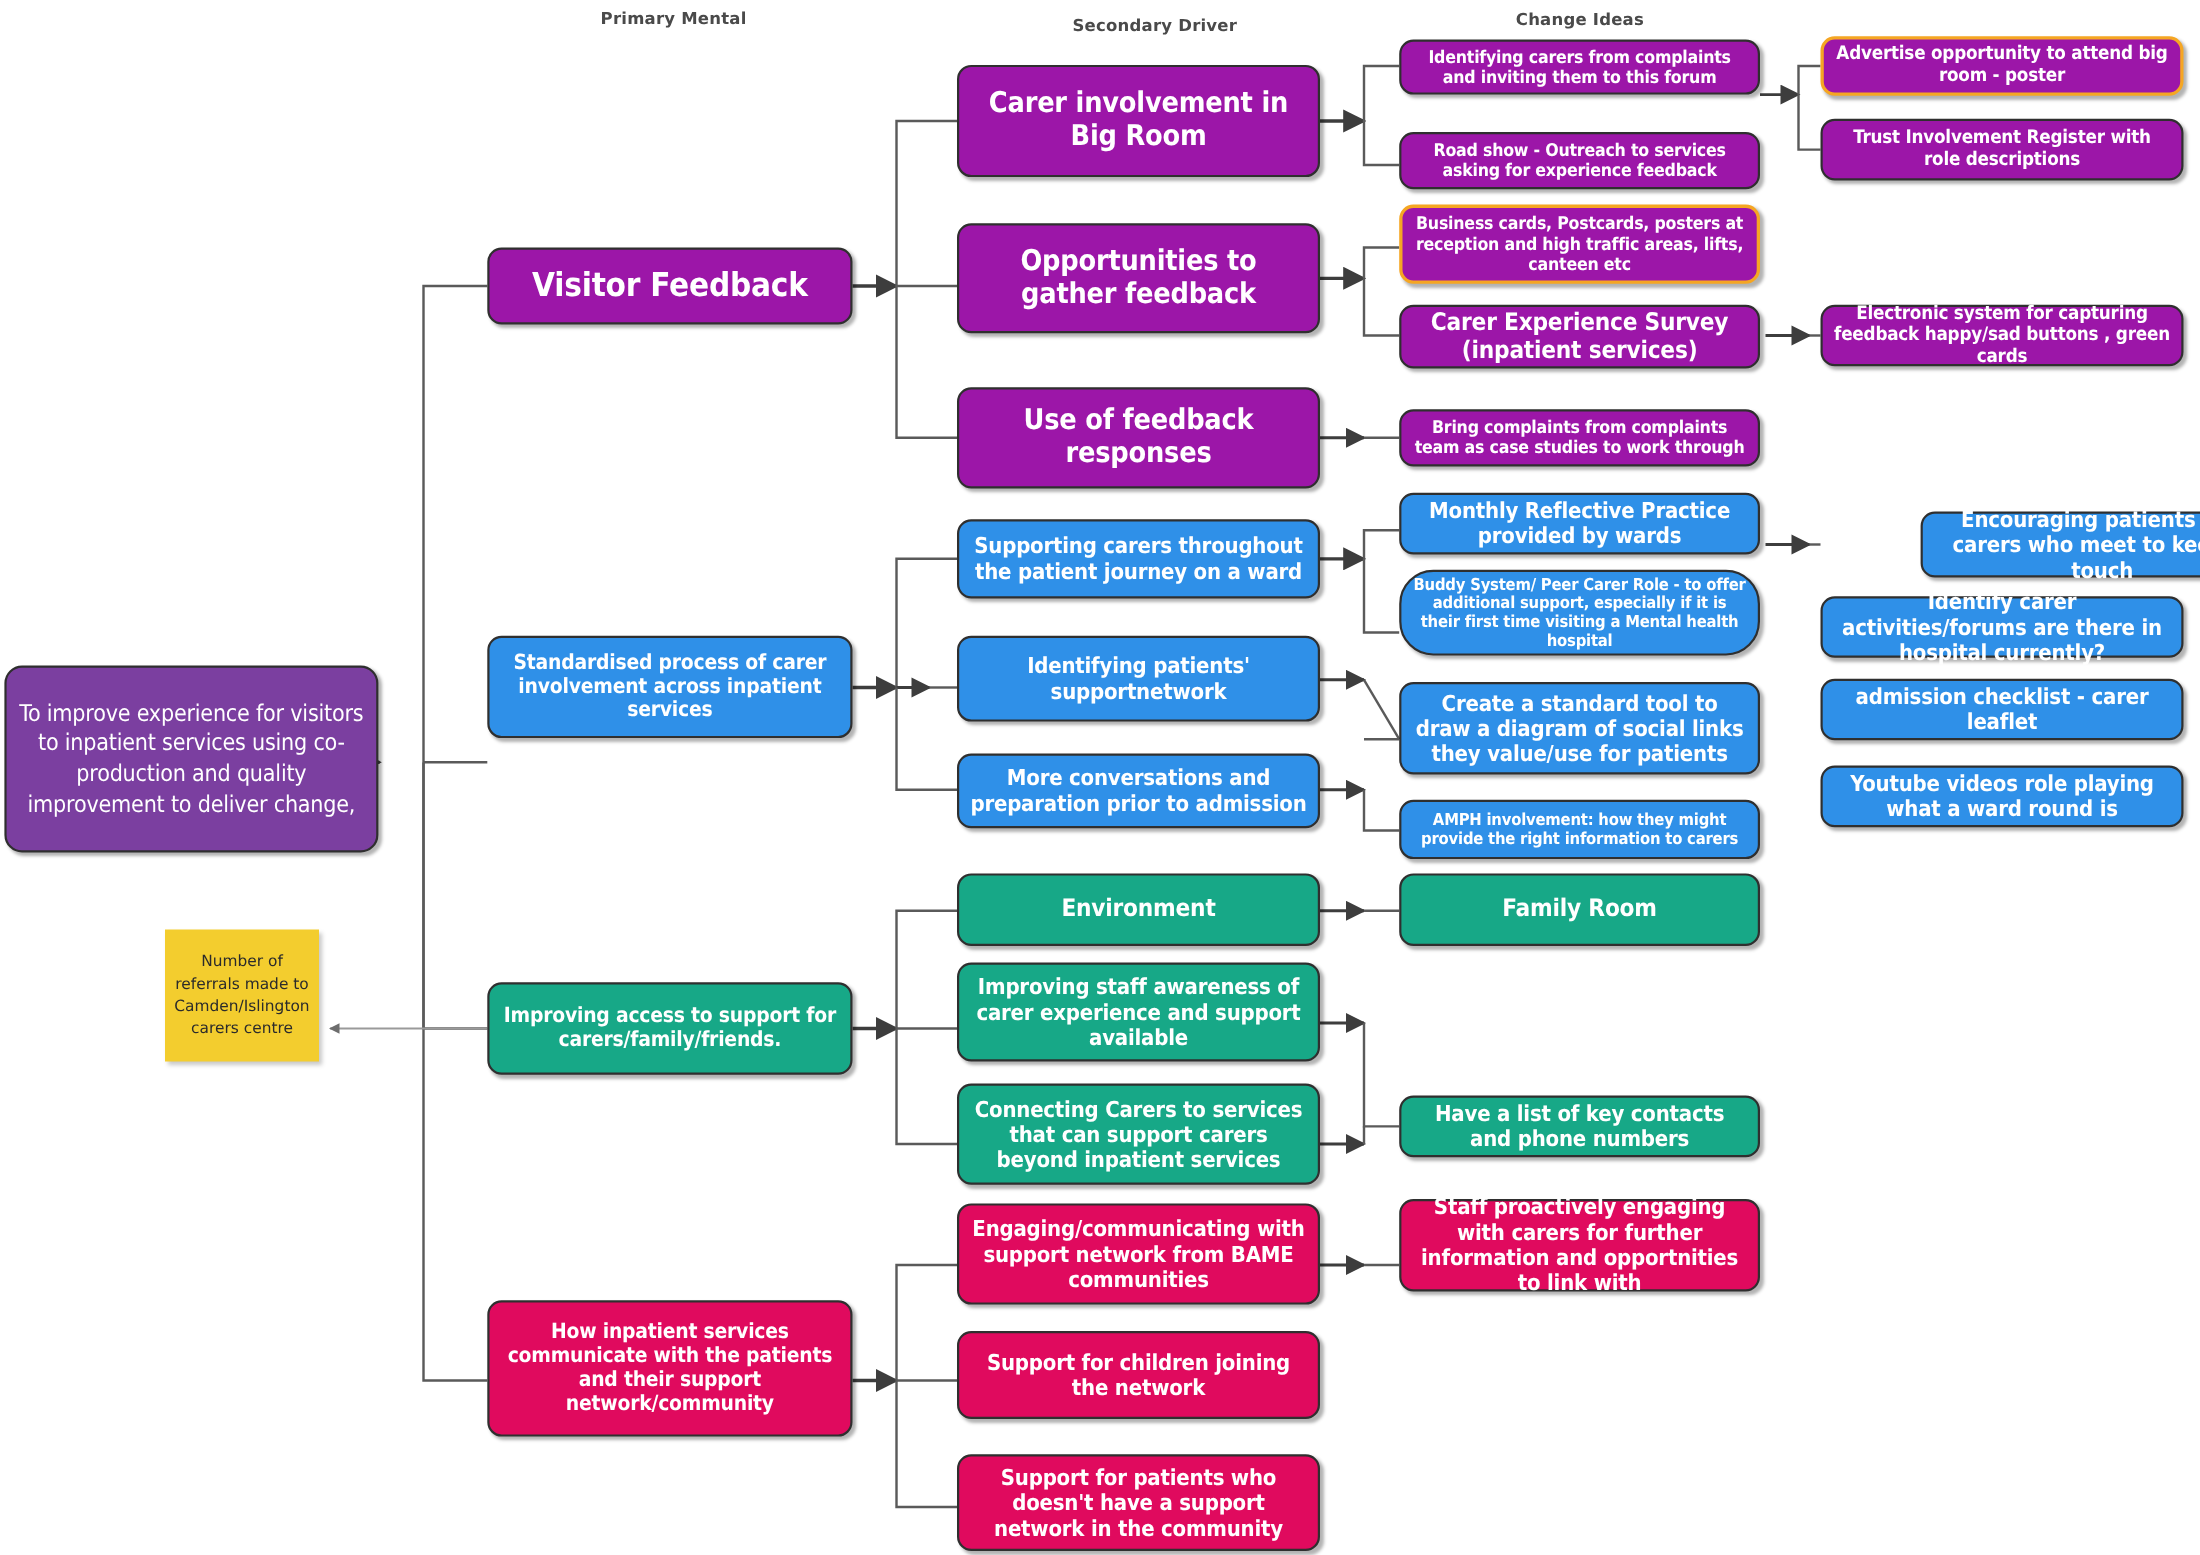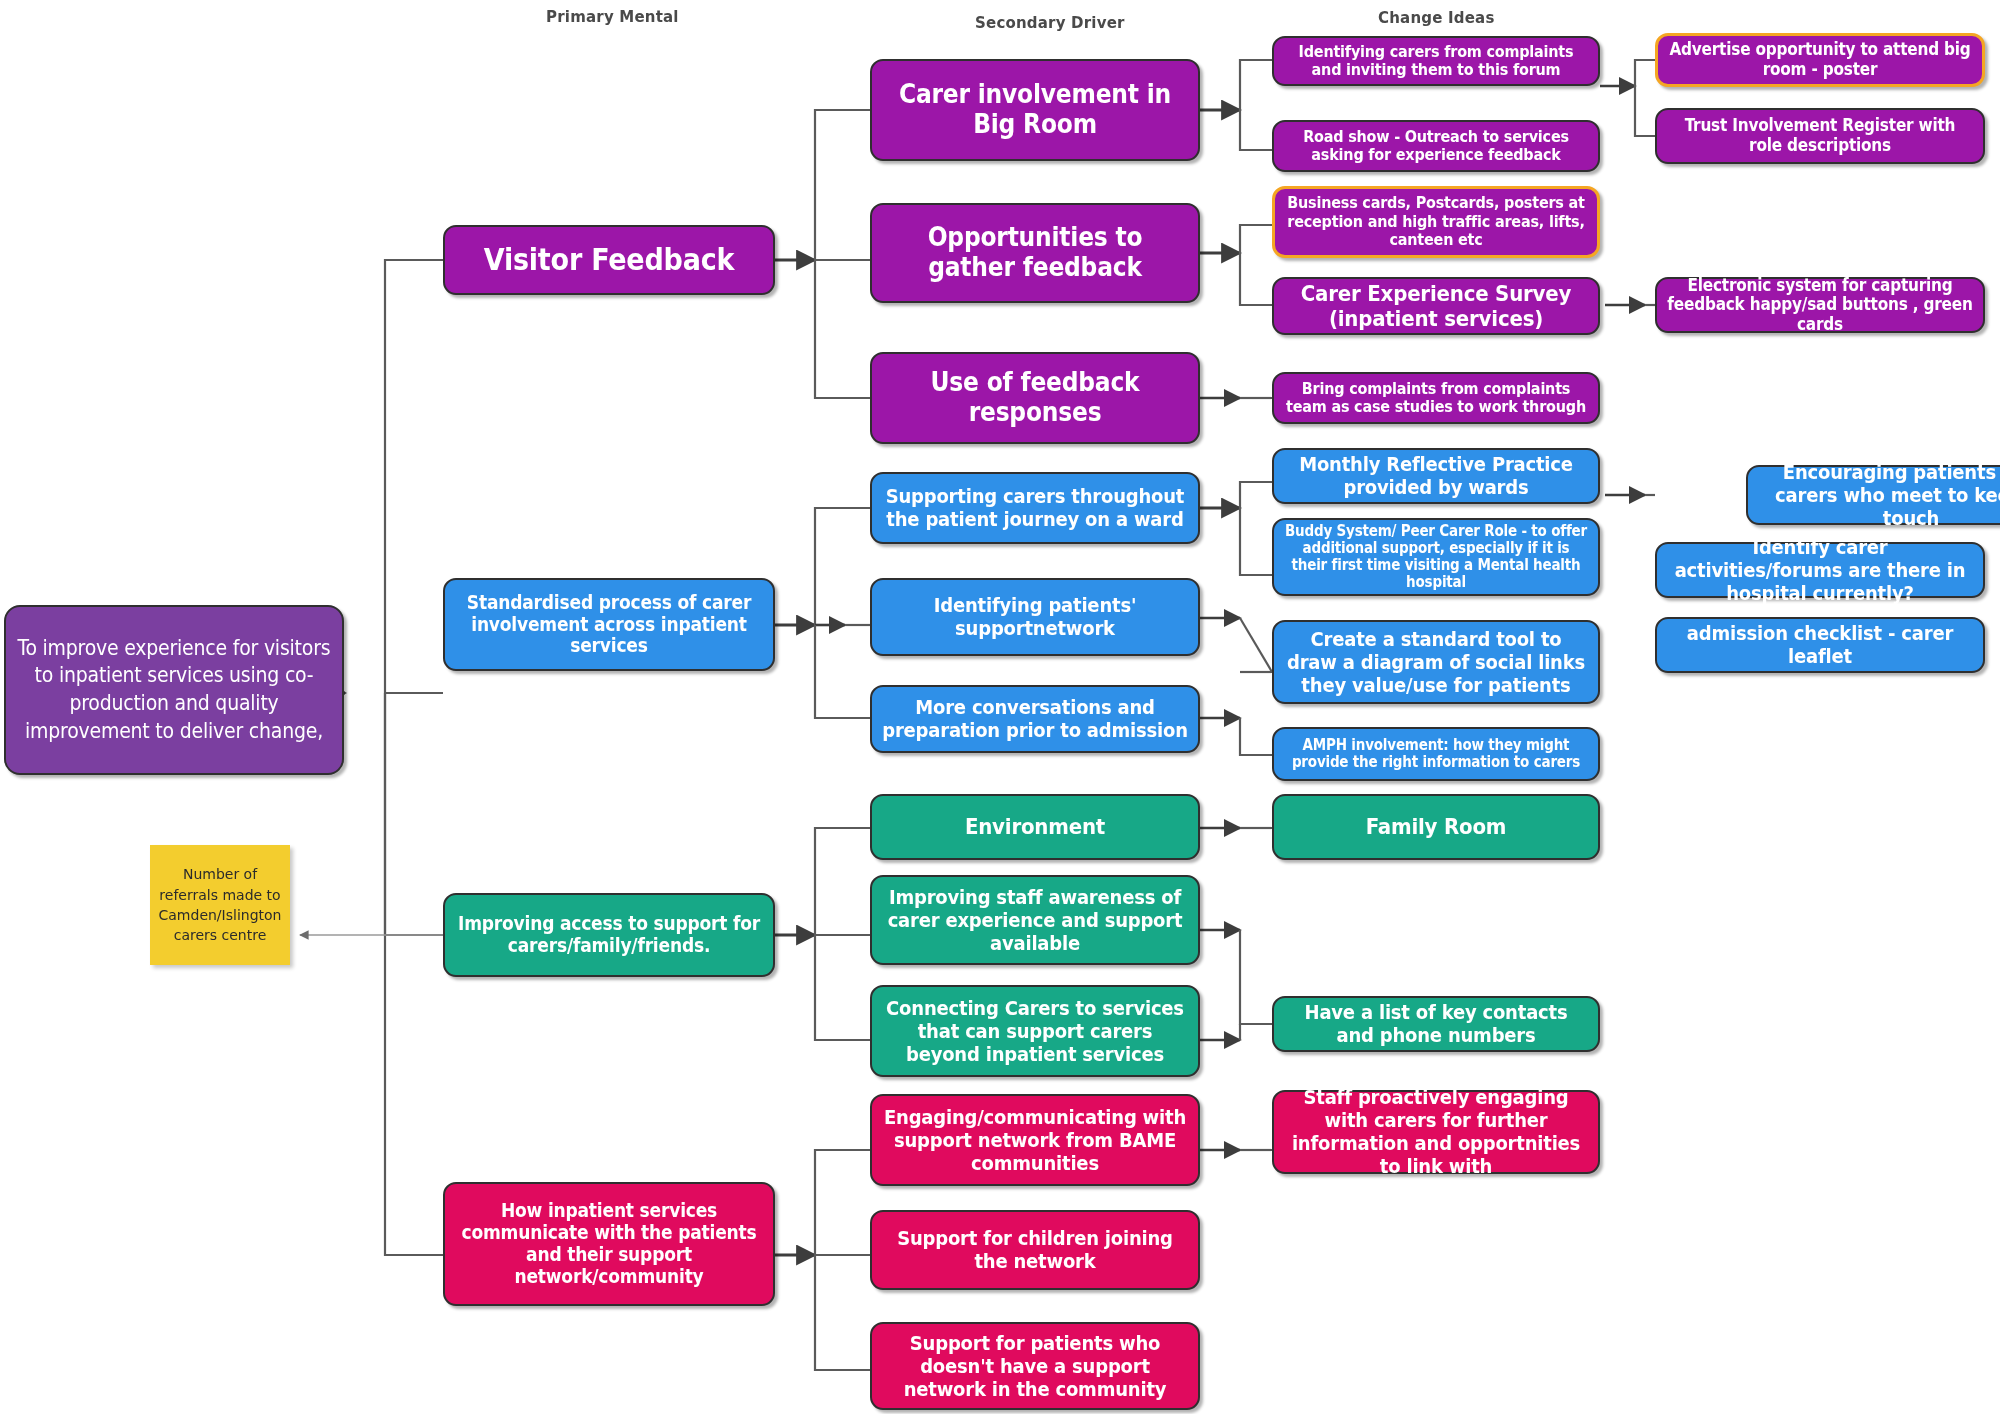--- a/index.html
+++ b/index.html
@@ -280,21 +280,21 @@
   </div>
 
   <div class="node purple f16" style="left:1272px; top:372px; width:328px; height:52px;">
     <span>Bring complaints from complaints team as case studies to work through</span>
   </div>
 
   <div class="node blue f20" style="left:1272px; top:448px; width:328px; height:56px;">
     <span>Monthly Reflective Practice provided by wards</span>
   </div>
 
-  <div class="node blue f15" style="left:1272px; top:518px; width:328px; height:78px;">
+  <div class="node blue f15" style="left:1272px; top:518px; width:328px; height:78px;border-radius:31px;">
     <span>Buddy System/ Peer Carer Role - to offer additional support, especially if it is their first time visiting a Mental health hospital</span>
   </div>
 
   <div class="node blue f20" style="left:1272px; top:620px; width:328px; height:84px;">
     <span>Create a standard tool to draw a diagram of social links they value/use  for patients</span>
   </div>
 
   <div class="node blue f15" style="left:1272px; top:727px; width:328px; height:54px;">
     <span>AMPH involvement: how they might provide the right information to carers</span>
   </div>
@@ -328,14 +328,17 @@
   </div>
 
   <div class="node blue f20" style="left:1655px; top:542px; width:330px; height:56px;">
     <span>Identify carer activities/forums are there in hospital currently?</span>
   </div>
 
   <div class="node blue f20" style="left:1655px; top:617px; width:330px; height:56px;">
     <span>admission checklist - carer leaflet</span>
   </div>
 
+  <div class="node blue f20" style="left:1655px; top:696px; width:330px; height:56px;">
+    <span>Youtube videos role playing what a ward round is</span>
+  </div>
 
 </div>
 
 </body></html>

